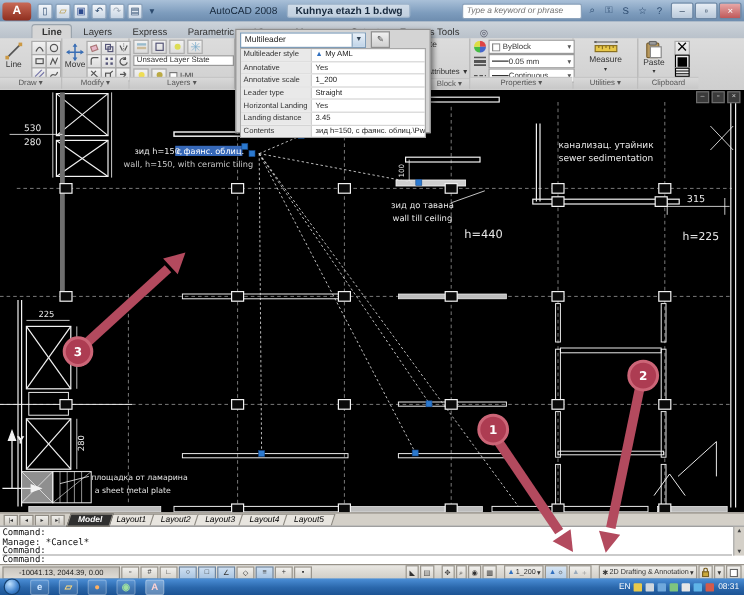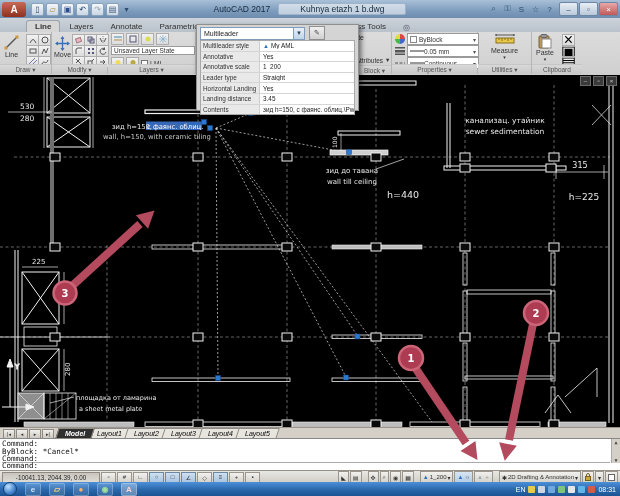--- a/index.html
+++ b/index.html
@@ -9,21 +9,21 @@
   
   .titlebar{position:absolute;left:0;top:0;width:620px;height:18px;
     background:linear-gradient(#a9c0d8,#7d9cbd 60%,#6d8cae);display:flex;align-items:center;font-size:8px;color:#1c2c3e;}
   .appbtn{width:24px;height:15px;margin-left:2px;border-radius:3px;
     background:linear-gradient(#c96a57,#8f2f1f);color:#fff;font-weight:bold;font-size:10px;
     display:flex;align-items:center;justify-content:center;}
   .qat{display:flex;gap:2px;margin-left:5px;align-items:center;}
   .qi{width:11px;height:11px;border-radius:2px;display:flex;align-items:center;justify-content:center;
       font-size:8px;background:linear-gradient(#f4f7fa,#c9d6e4);border:1px solid #8ba2bb;color:#2c4a6e;}
   .title-mid{flex:1;display:flex;justify-content:center;gap:8px;align-items:center;font-size:8.5px;color:#17293d;}
-  .doc-chip{background:rgba(255,255,255,.55);border:1px solid #9fb4ca;padding:0 21px;border-radius:2px;}
+  .doc-chip{background:rgba(255,255,255,.55);border:1px solid #9fb4ca;padding:0 6px;border-radius:2px;font-weight:bold;}
   .infocenter{display:flex;align-items:center;gap:3px;margin-right:4px;}
   .ic-search{width:92px;height:11px;font-size:7px;font-style:italic;border:1px solid #8ba2bb;border-radius:2px;padding:0 3px;background:#fdfefe;color:#777;}
   .ic-ico{width:11px;height:11px;font-size:8px;display:flex;align-items:center;justify-content:center;color:#2c4a6e;}
   .winbtns{display:flex;gap:1px;margin-right:2px;}
   .wb{width:17px;height:12px;border:1px solid #6d86a2;border-radius:2px;background:linear-gradient(#e8eef5,#b9c9da);
       font-size:8px;display:flex;align-items:center;justify-content:center;color:#30455e;}
   
   .ribtabs{position:absolute;left:0;top:18px;width:620px;height:14px;background:linear-gradient(#ccd3da,#b9c1ca);
     display:flex;align-items:flex-end;padding-left:26px;box-sizing:border-box;font-size:8px;color:#333;}
   .rtab{padding:1px 8px 1px;margin-right:1px;border-radius:3px 3px 0 0;}
@@ -116,41 +116,42 @@
     <div class="qat">
       <span class="qi">▯</span>
       <span class="qi" style="color:#b08a28;">▱</span>
       <span class="qi" style="color:#2c4a8e;">▣</span>
       <span class="qi">↶</span>
       <span class="qi" style="color:#9aa6b4;">↷</span>
       <span class="qi">▤</span>
       <span class="qi" style="border:none;background:none;">▾</span>
     </div>
     <div class="title-mid">
-      <span>AutoCAD 2017</span>
+      <span>AutoCAD 2008</span>
       <span class="doc-chip">Kuhnya etazh 1 b.dwg</span>
     </div>
     <div class="infocenter">
+      <input class="ic-search" placeholder="Type a keyword or phrase" style="">
       <span class="ic-ico">⌕</span>
       <span class="ic-ico">⚿</span>
       <span class="ic-ico">S</span>
       <span class="ic-ico">☆</span>
       <span class="ic-ico">?</span>
     </div>
     <div class="winbtns">
       <span class="wb">–</span>
       <span class="wb">▫</span>
       <span class="wb" style="background:linear-gradient(#e8a9a9,#c05959);color:#fff;">×</span>
     </div>
   </div>
 
   <div class="ribtabs">
     <span class="rtab active">Line</span>
     <span class="rtab">Layers</span>
-    <span class="rtab">Annotate</span>
+    <span class="rtab">Express</span>
     <span class="rtab">Parametric</span>
     <span class="rtab">View</span>
     <span class="rtab">Manage</span>
     <span class="rtab">Output</span>
     <span class="rtab">Express Tools</span>
     <span class="rtab-extra">◎</span>
   </div>
 
   <div class="ribbon">
 
@@ -635,21 +636,21 @@
     <div class="ltab"><span>Layout1</span></div>
     <div class="ltab"><span>Layout2</span></div>
     <div class="ltab"><span>Layout3</span></div>
     <div class="ltab"><span>Layout4</span></div>
     <div class="ltab"><span>Layout5</span></div>
   </div>
 
   <div class="cmd">
     <div class="cmd-hist">
       <div>Command:</div>
-      <div>ByBlock: *Cancel*</div>
+      <div>Manage: *Cancel*</div>
       <div>Command:</div>
     </div>
     <div class="cmd-in">Command:</div>
     <div class="cmd-sb">
       <span>▲</span>
       <span>▼</span>
     </div>
   </div>
 
   <div class="status">

